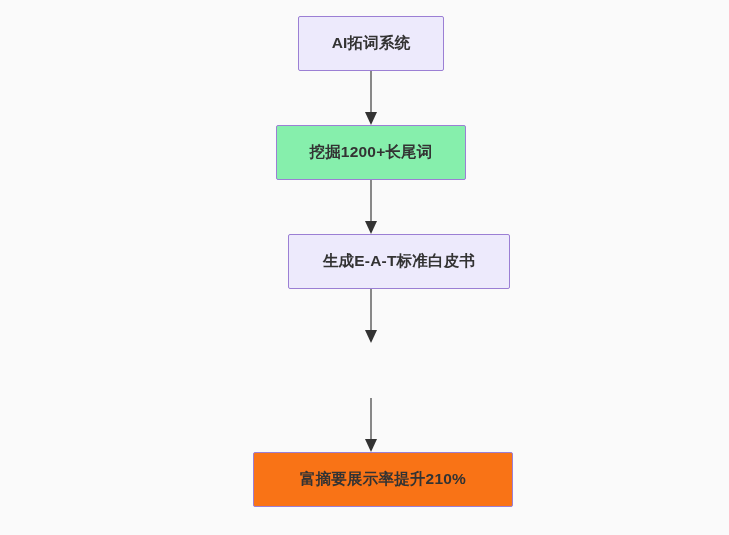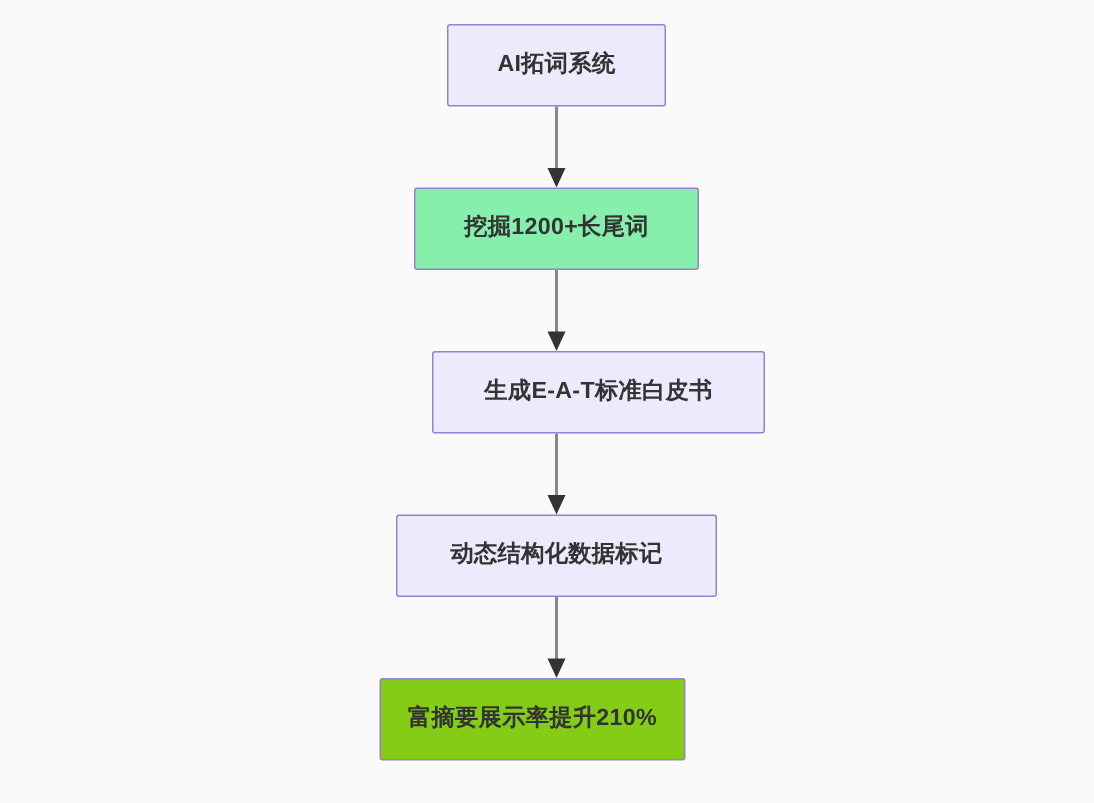--- a/index.html
+++ b/index.html
@@ -85,21 +85,18 @@
   </div>
 
   <div class="node" id="node-n2" style="left: 276px; top: 125px; width: 190px; height: 55px; background: #86efac; border-color: rgb(155, 127, 212); color: rgb(51, 51, 51);">
     <span>挖掘1200+长尾词</span>
   </div>
 
   <div class="node" id="node-n3" style="left: 260px; top: 234px; width: 222px; height: 55px; background: rgb(237, 234, 252); border-color: rgb(155, 127, 212); color: rgb(51, 51, 51); margin-left: 28px;">
     <span>生成E-A-T标准白皮书</span>
   </div>
 
-  <div class="node" id="node-n4" style="left: 264px; top: 343px; width: 214px; height: 55px; background: rgb(237, 234, 252); border-color: rgb(155, 127, 212); color: rgb(51, 51, 51);">
-    <span>动态结构化数据标记</span>
-  </div>
 
-  <div class="node" id="node-n5" style="left: 253px; top: 452px; width: 204px; height: 55px; background: #84cc16; border-color: rgb(155, 127, 212); color: rgb(51, 51, 51);">
+  <div class="node" id="node-n5" style="left: 253px; top: 452px; width: 260px; height: 55px; background: #f97316; border-color: rgb(155, 127, 212); color: rgb(51, 51, 51);">
     <span>富摘要展示率提升210%</span>
   </div>
 
 </div>
 
 </body></html>

